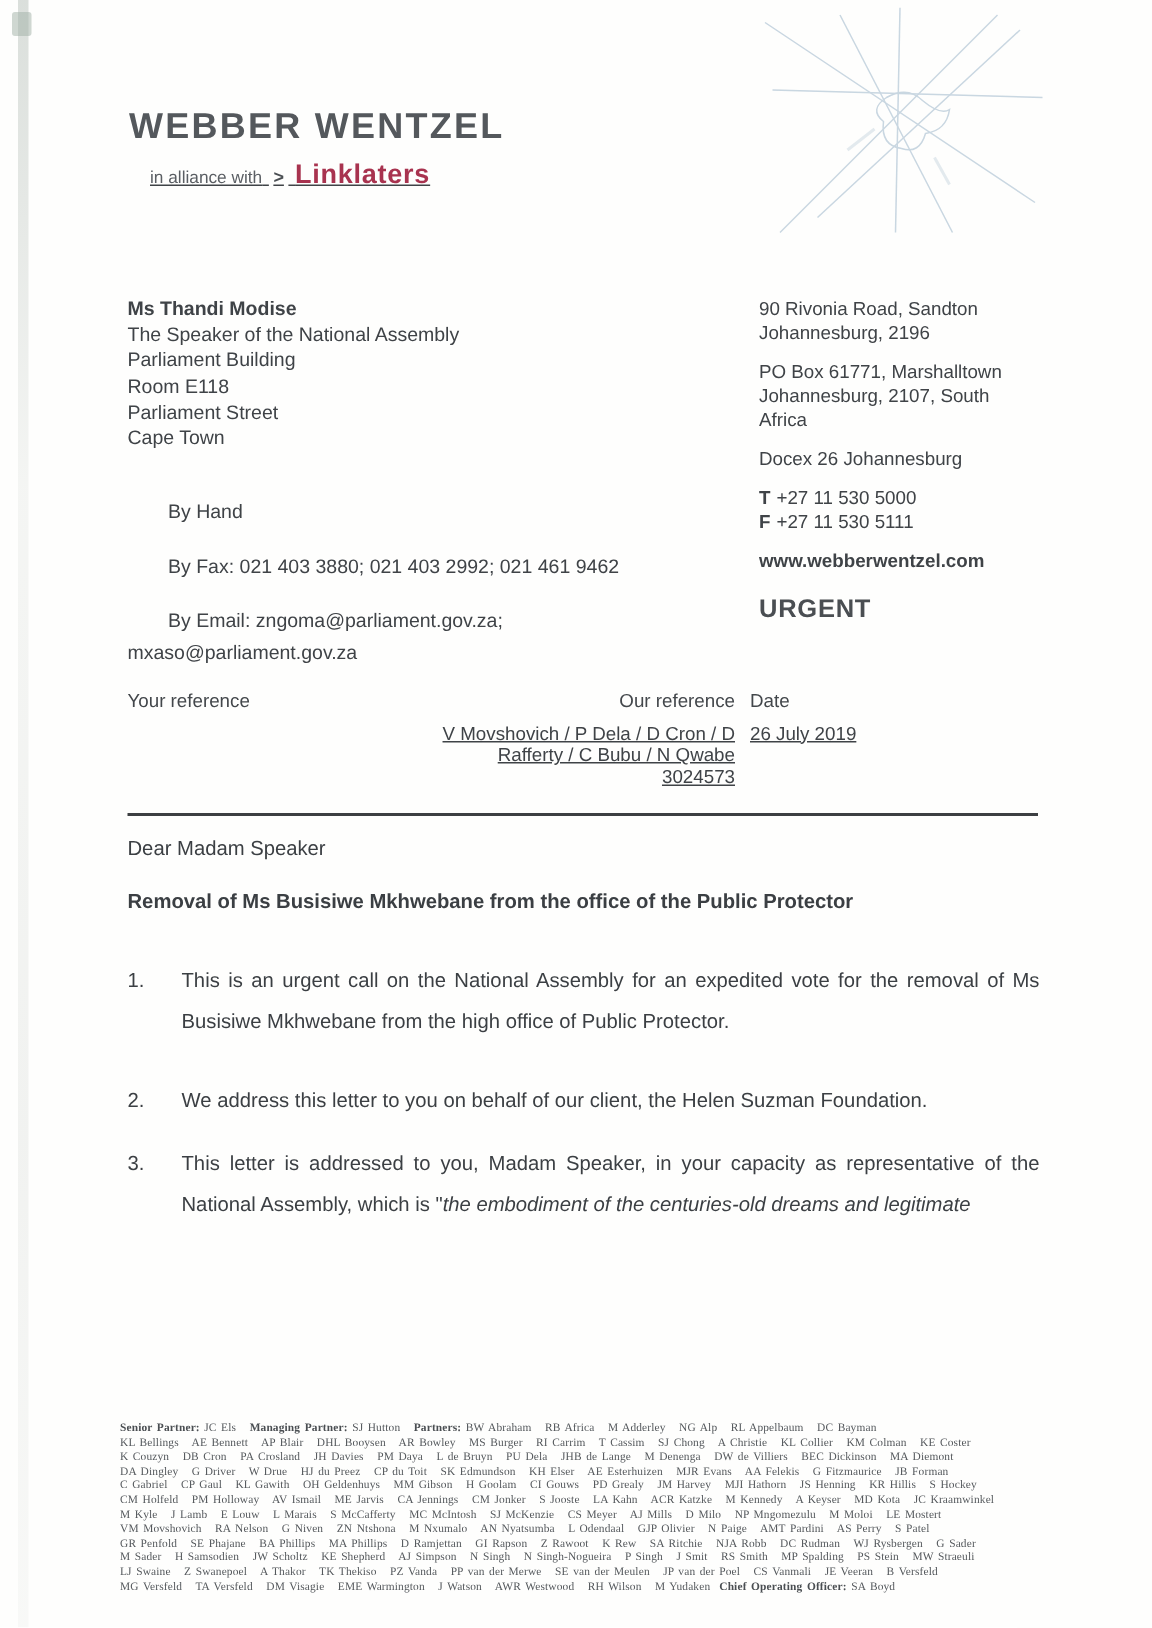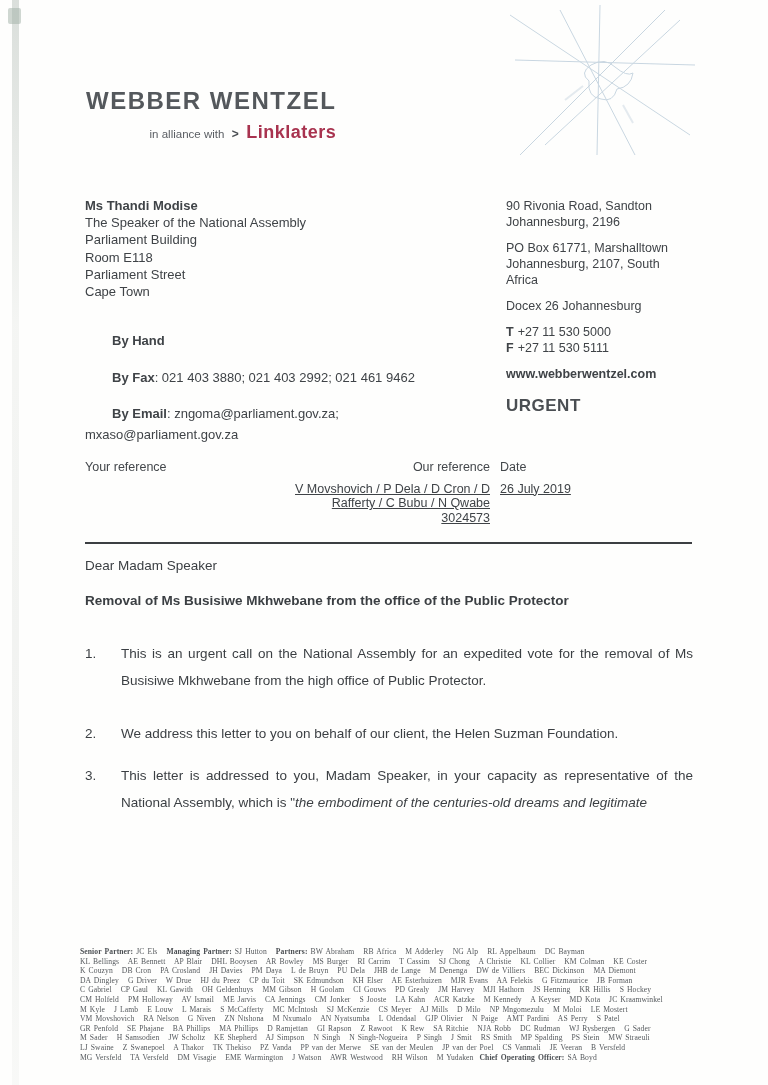--- a/index.html
+++ b/index.html
@@ -17,46 +17,46 @@
     position: absolute; left: 12px; top: 0; width: 7px; height: 100%;
     background: linear-gradient(to bottom, rgba(175,185,178,.45), rgba(200,206,200,.18) 30%, rgba(195,200,195,.22) 70%, rgba(205,210,205,.12));
   }
   .edge-chip {
     position: absolute; left: 8px; top: 8px; width: 13px; height: 16px;
     background: rgba(160,175,165,.5); border-radius: 2px;
   }
   .scribble { position: absolute; left: 505px; top: 5px; width: 200px; height: 155px; }
 
   
-  .logo { position: absolute; left: 86px; top: 87px; text-align: right; }
+  .logo { position: absolute; left: 86px; top: 71px; }
   .firm-name {
     font-size: 24px; font-weight: 700; letter-spacing: 1.5px; color: #54585c;
   }
-  .alliance { margin-top: 7px; padding-left: 14px; white-space: nowrap; }
+  .alliance { margin-top: 7px; padding-left: 14px; white-space: nowrap; text-decoration: underline; }
   .alliance-prefix { font-size: 11.5px; color: #5a5e63; }
   .alliance-arrow { font-size: 12px; font-weight: 700; color: #4a4e52; margin: 0 3px; }
   .alliance-partner {
     font-size: 18px; font-weight: 700; color: #a8334f; letter-spacing: .5px;
   }
 
   
   .recipient { position: absolute; left: 85px; top: 197px; font-size: 13px; line-height: 17.2px; }
   .recipient .name { font-weight: 700; }
 
   
   .firm-address { position: absolute; left: 506px; top: 198px; width: 215px; font-size: 12.5px; line-height: 16px; }
   .firm-address .grp { margin-bottom: 10px; }
   .firm-address .tf b { font-weight: 700; margin-right: 4px; }
   .website { font-weight: 700; margin-top: 2px; }
   .urgent { position: absolute; left: 506px; top: 396px; font-size: 17px; font-weight: 700; letter-spacing: .5px; color: #4a4e52; }
 
   
   .delivery { position: absolute; left: 85px; top: 331px; width: 368px; font-size: 13px; line-height: 20.5px; }
   .delivery .blk { margin-bottom: 16px; }
-  .delivery b { font-weight: 700; padding-left: 27px; }
+  .delivery b { font-weight: 400; padding-left: 27px; }
 
   
   .refs { position: absolute; left: 85px; top: 460px; width: 607px; font-size: 12.5px; line-height: 14.5px; }
   .ref-label { color: #43474b; }
   .col-your { position: absolute; left: 0; top: 0; }
   .col-our { position: absolute; left: 205px; top: 0; width: 200px; text-align: right; }
   .col-date { position: absolute; left: 415px; top: 0; }
   .col-our .val, .col-date .val { margin-top: 7px; text-decoration: underline; }
   .rule { position: absolute; left: 85px; top: 542px; width: 607px; height: 2px; background: #3c3f42; }
 

